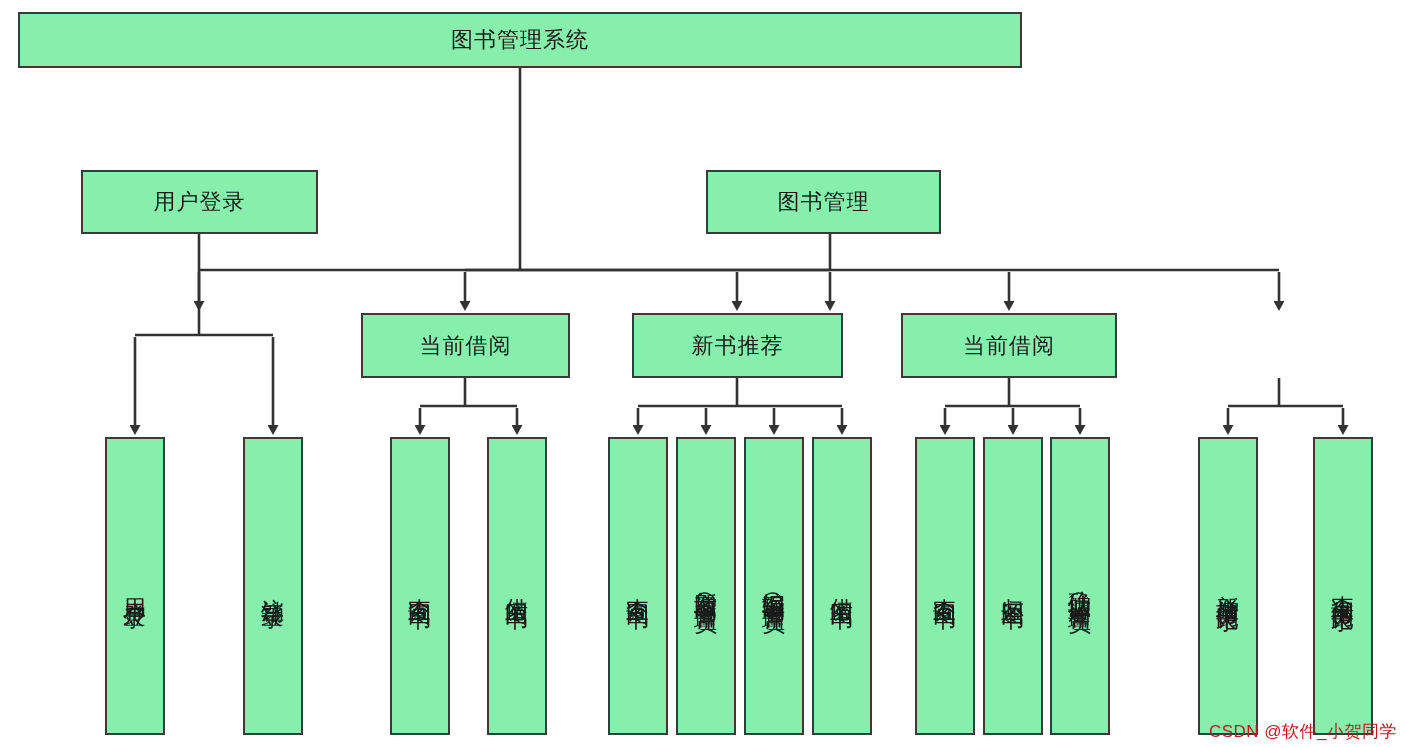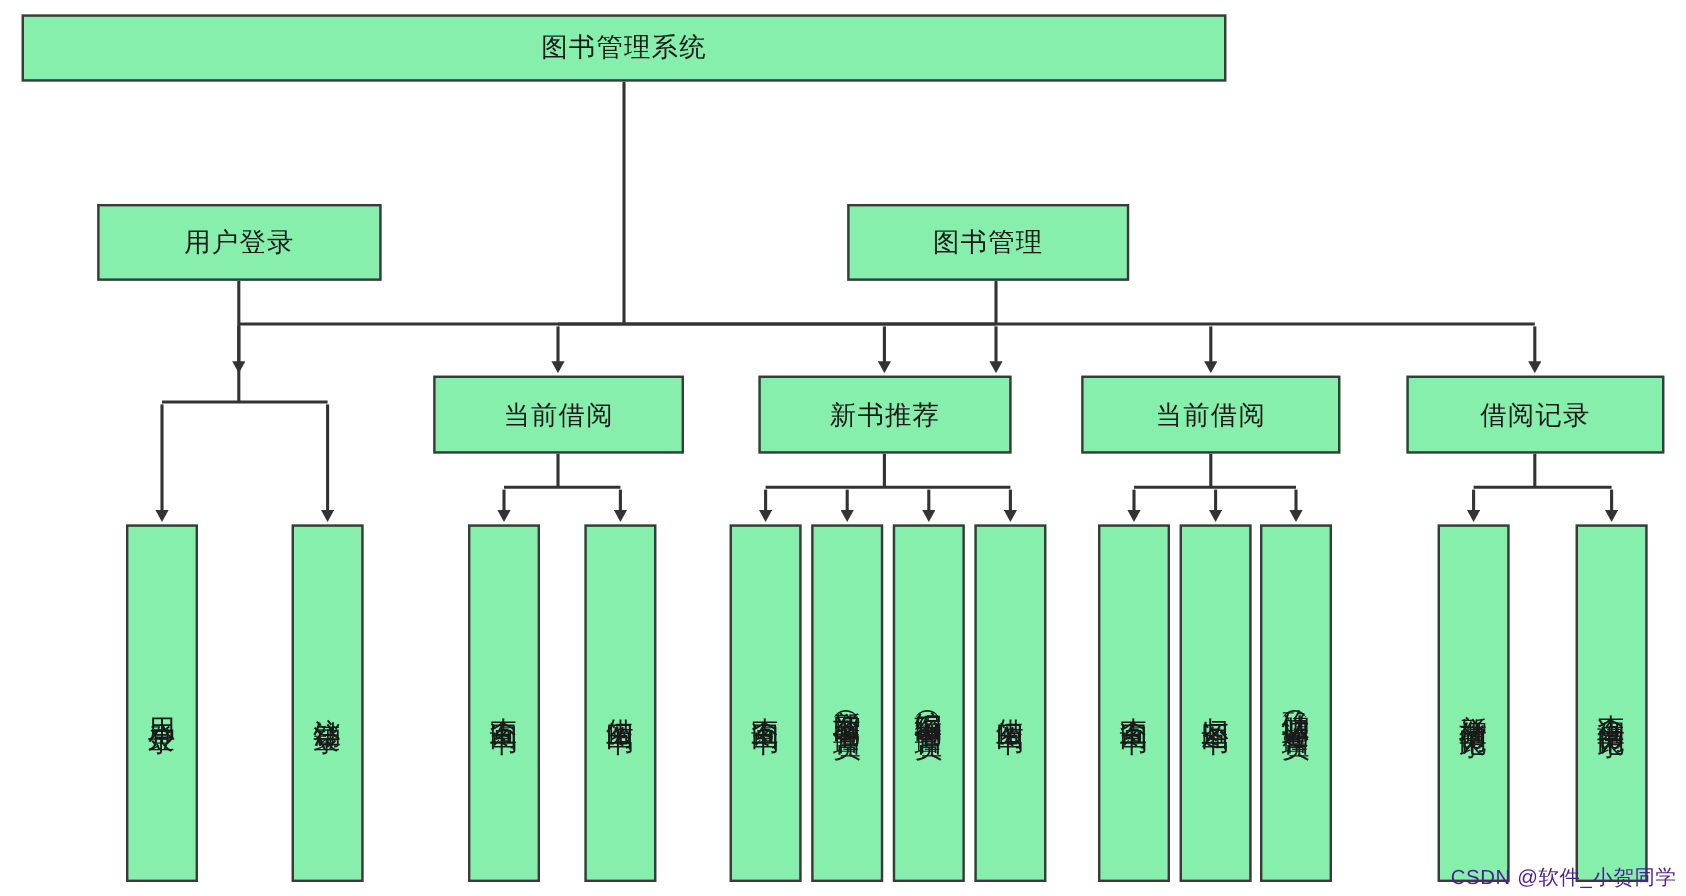--- a/index.html
+++ b/index.html
@@ -30,21 +30,21 @@
     font-size:23px;
     letter-spacing:3px;
     line-height:1.05;
     white-space:nowrap;
   }
   #watermark{
     position:absolute;
     right:8px;
     bottom:4px;
     font-size:17px;
-    color:#4c1d95;
+    color:#b91c1c;
     letter-spacing:0.5px;
     white-space:nowrap;
     pointer-events:none;
   }
 </style>
 </head>
 <body>
 
 <div id="stage">
 
@@ -111,23 +111,20 @@
 
   <div class="node h-node" style="left:361px;top:313px;width:209px;height:65px;">
     <span class="lbl">当前借阅</span>
   </div>
   <div class="node h-node" style="left:632px;top:313px;width:211px;height:65px;">
     <span class="lbl">新书推荐</span>
   </div>
   <div class="node h-node" style="left:901px;top:313px;width:216px;height:65px;">
     <span class="lbl">当前借阅</span>
   </div>
-  <div class="node h-node" style="left:1172px;top:313px;width:215px;height:65px;">
-    <span class="lbl">借阅记录</span>
-  </div>
 
   <div class="node v-node" style="left:105px;top:437px;width:60px;height:298px;">
     <span class="lbl">用户登录</span>
   </div>
   <div class="node v-node" style="left:243px;top:437px;width:60px;height:298px;">
     <span class="lbl">注销登录</span>
   </div>
 
   <div class="node v-node" style="left:390px;top:437px;width:60px;height:298px;">
     <span class="lbl">查询图书</span>

